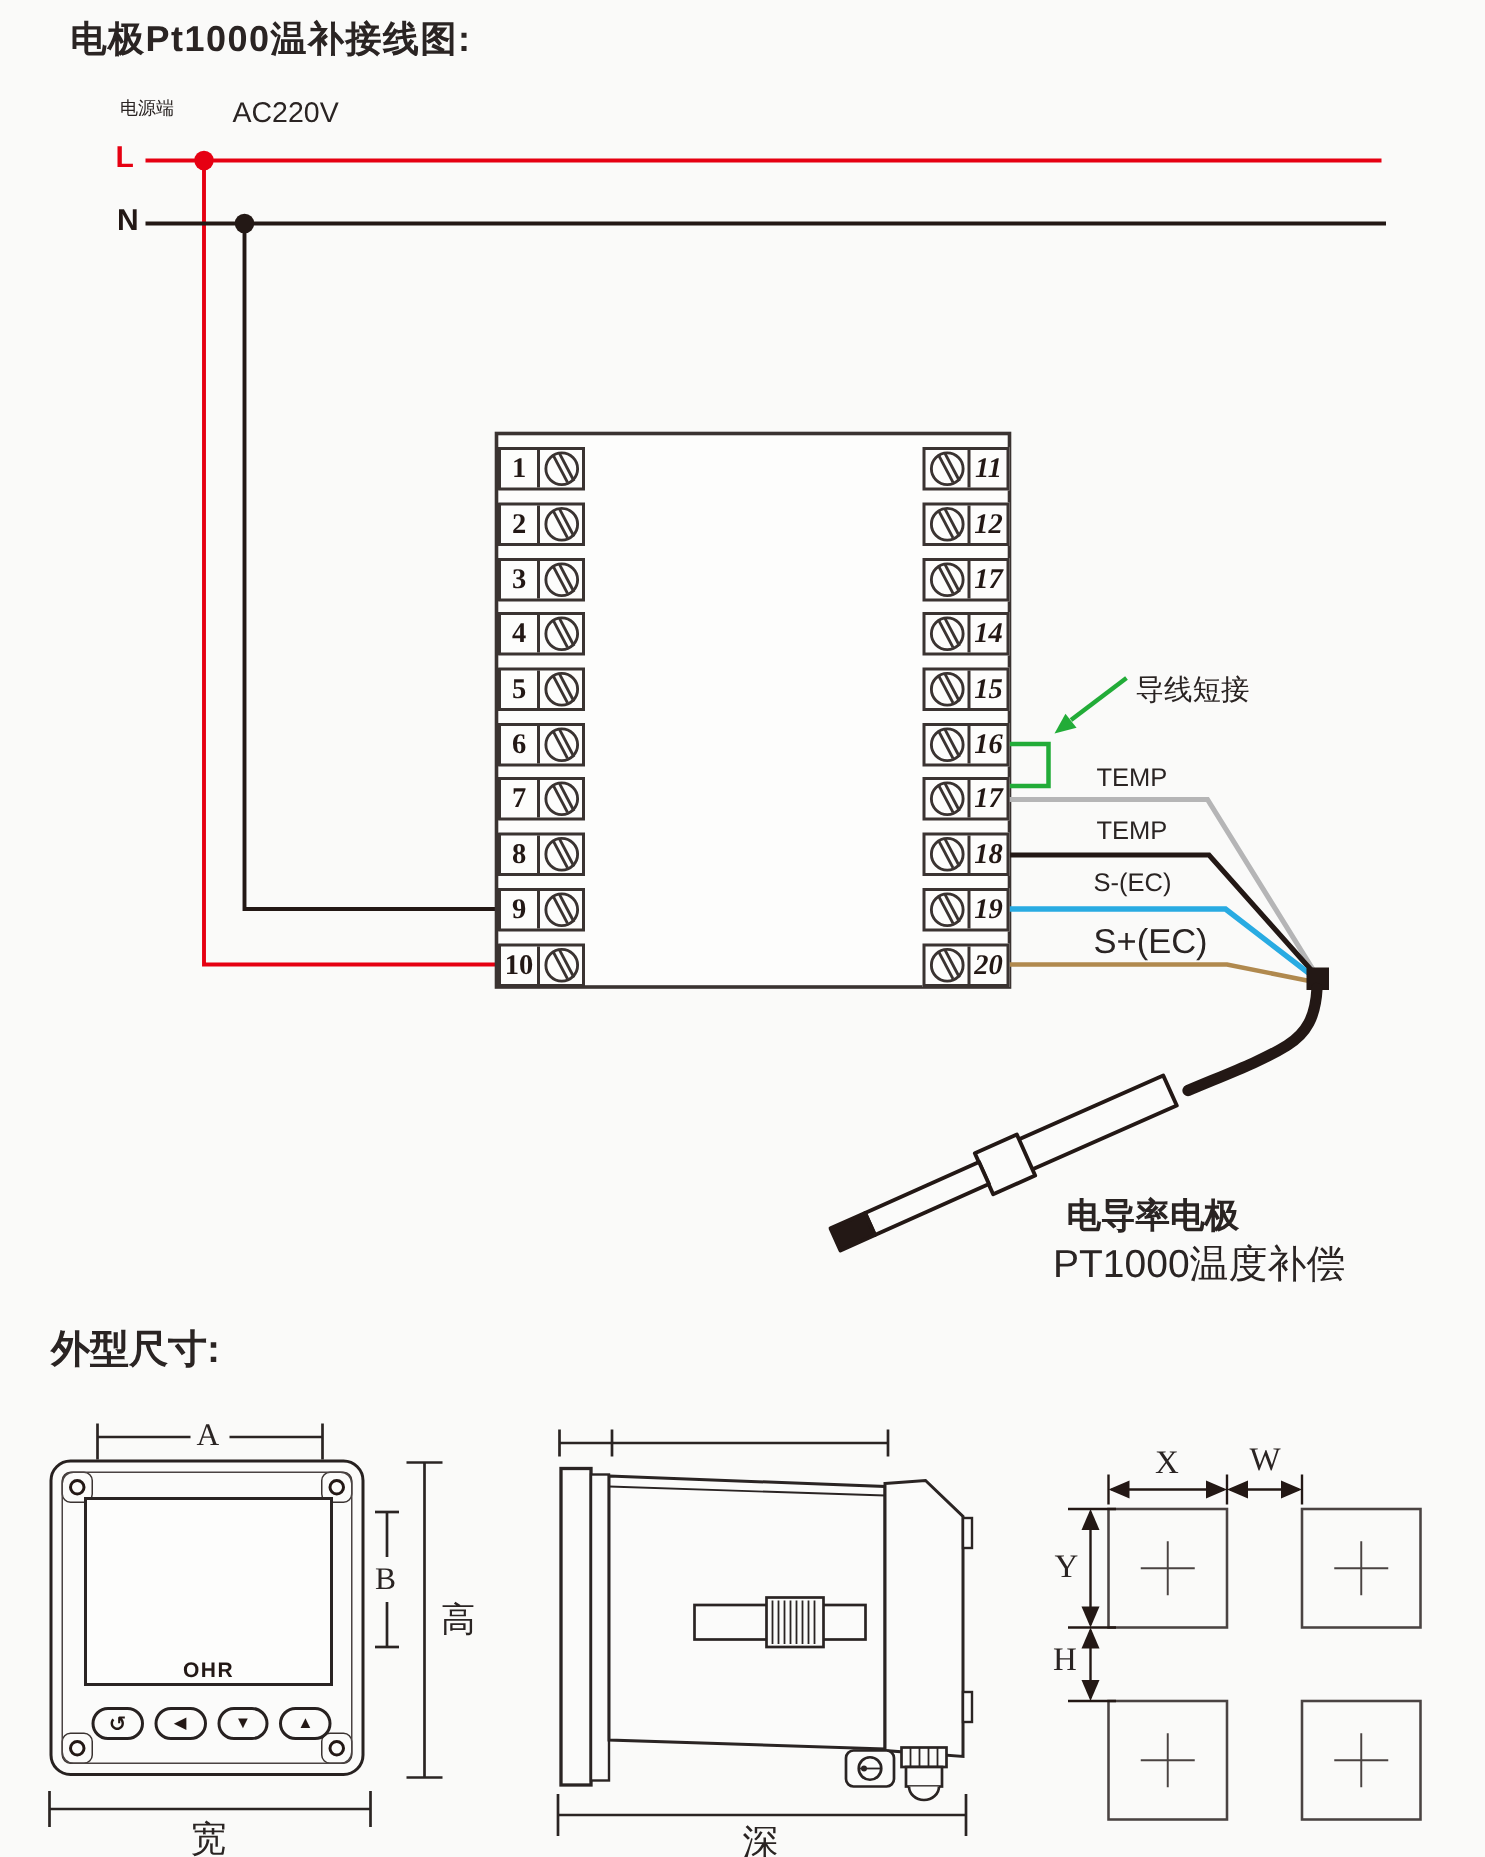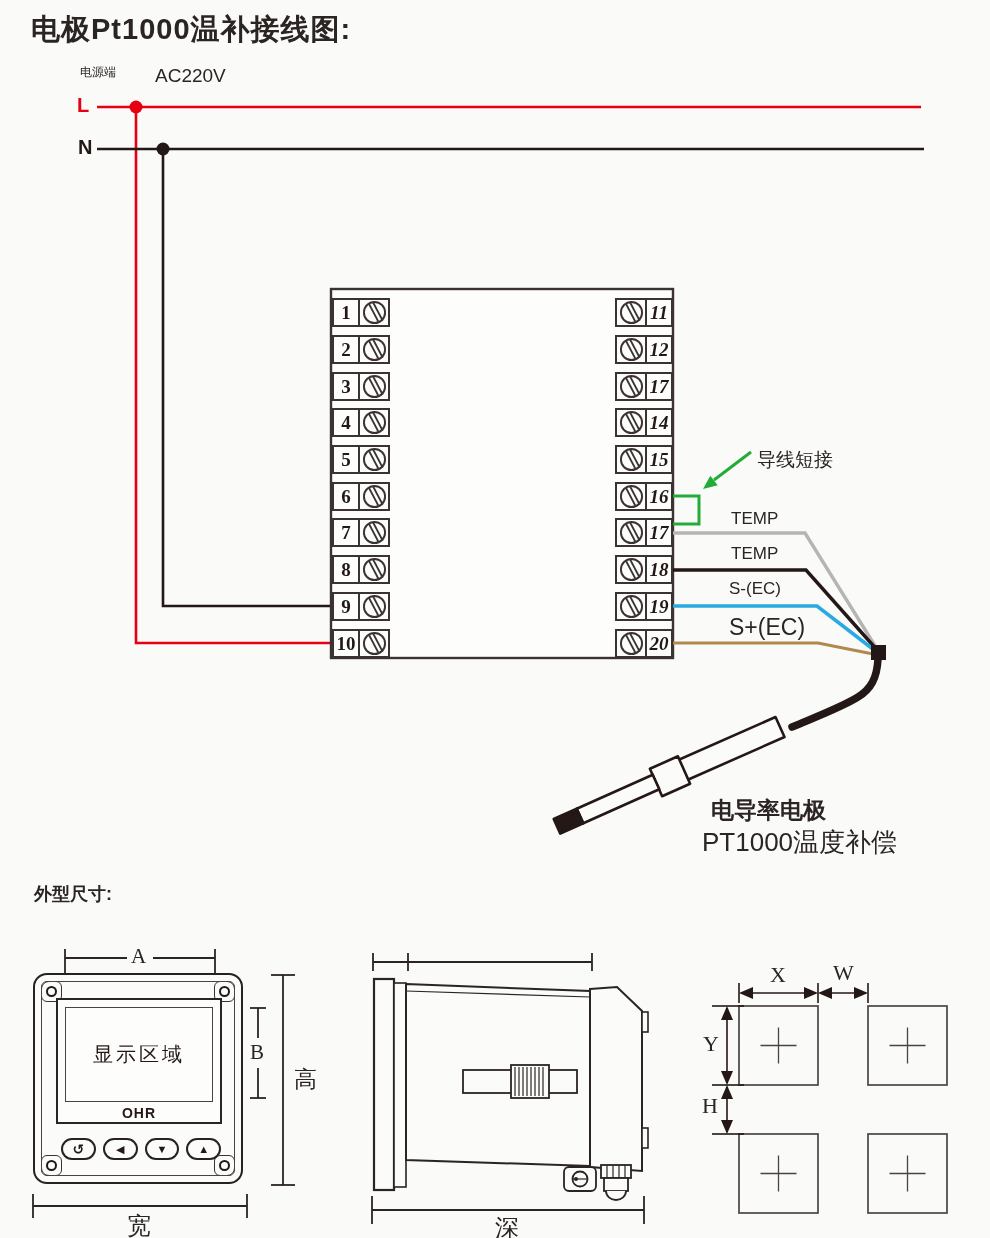--- a/index.html
+++ b/index.html
@@ -453,53 +453,50 @@
         <svg width="25" height="25" viewBox="0 0 26 26">
           <g fill="none" stroke="#3a3331" stroke-width="2">
             <circle cx="13" cy="13" r="11"></circle>
             <line x1="7" y1="3.5" x2="17" y2="22.5"></line>
             <line x1="11.5" y1="2.5" x2="21.5" y2="21.5"></line>
           </g>
         </svg>
       </span>
     </div>
 
-  <div class="lbl" style="left:31px;top:10px;font-size:29px;font-weight:bold;letter-spacing:1px">电极Pt1000温补接线图:</div>
+  <div class="lbl" style="left:47px;top:10px;font-size:24px;font-weight:bold;letter-spacing:1px">电极Pt1000温补接线图:</div>
   <div class="lbl" style="left:80px;top:64px;font-size:12px">电源端</div>
   <div class="lbl" style="left:155px;top:65px;font-size:19px">AC220V</div>
   <div class="lbl" style="left:77px;top:94px;font-size:20px;font-weight:bold;color:#e60012">L</div>
   <div class="lbl" style="left:78px;top:136px;font-size:20px;font-weight:bold;color:#231815">N</div>
   <div class="lbl" style="left:757px;top:447px;font-size:19px">导线短接</div>
   <div class="lbl" style="left:731px;top:509px;font-size:17px">TEMP</div>
   <div class="lbl" style="left:731px;top:544px;font-size:17px">TEMP</div>
   <div class="lbl" style="left:729px;top:579px;font-size:17px">S-(EC)</div>
   <div class="lbl" style="left:729px;top:614px;font-size:23px">S+(EC)</div>
   <div class="lbl" style="left:711px;top:795px;font-size:23px;font-weight:bold">电导率电极</div>
   <div class="lbl" style="left:702px;top:825px;font-size:26px">PT1000温度补偿</div>
 
-  <div class="lbl" style="left:34px;top:882px;font-size:18px;font-weight:bold">外型尺寸:</div>
+  <div class="lbl" style="left:34px;top:882px;font-size:26px;font-weight:bold">外型尺寸:</div>
 
   <div id="front-device">
     <div class="corner-screw" style="left:6px;top:6px">
         <div></div>
       </div>
     <div class="corner-screw" style="right:6px;top:6px">
         <div></div>
       </div>
     <div class="corner-screw" style="left:6px;bottom:6px">
         <div></div>
       </div>
     <div class="corner-screw" style="right:6px;bottom:6px">
         <div></div>
       </div>
     <div id="front-inner"></div>
     <div id="display-panel">
-      <div id="display-screen">
-        <span>显示区域</span>
-      </div>
       <div id="brand">OHR</div>
     </div>
     <div id="btn-row">
       <div class="fbtn loop">↺</div>
       <div class="fbtn">◀</div>
       <div class="fbtn">▼</div>
       <div class="fbtn">▲</div>
     </div>
   </div>
 

